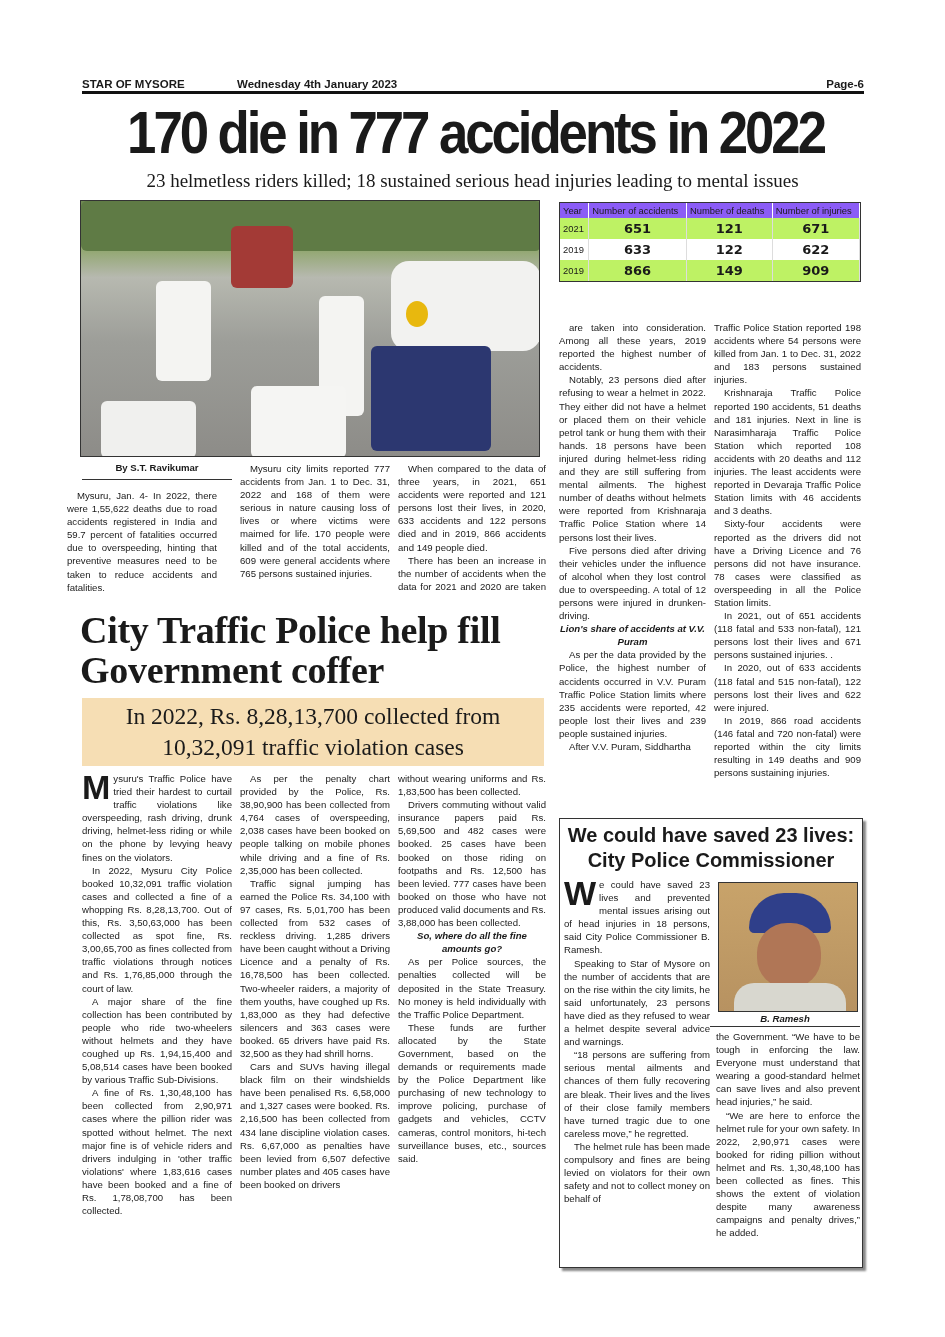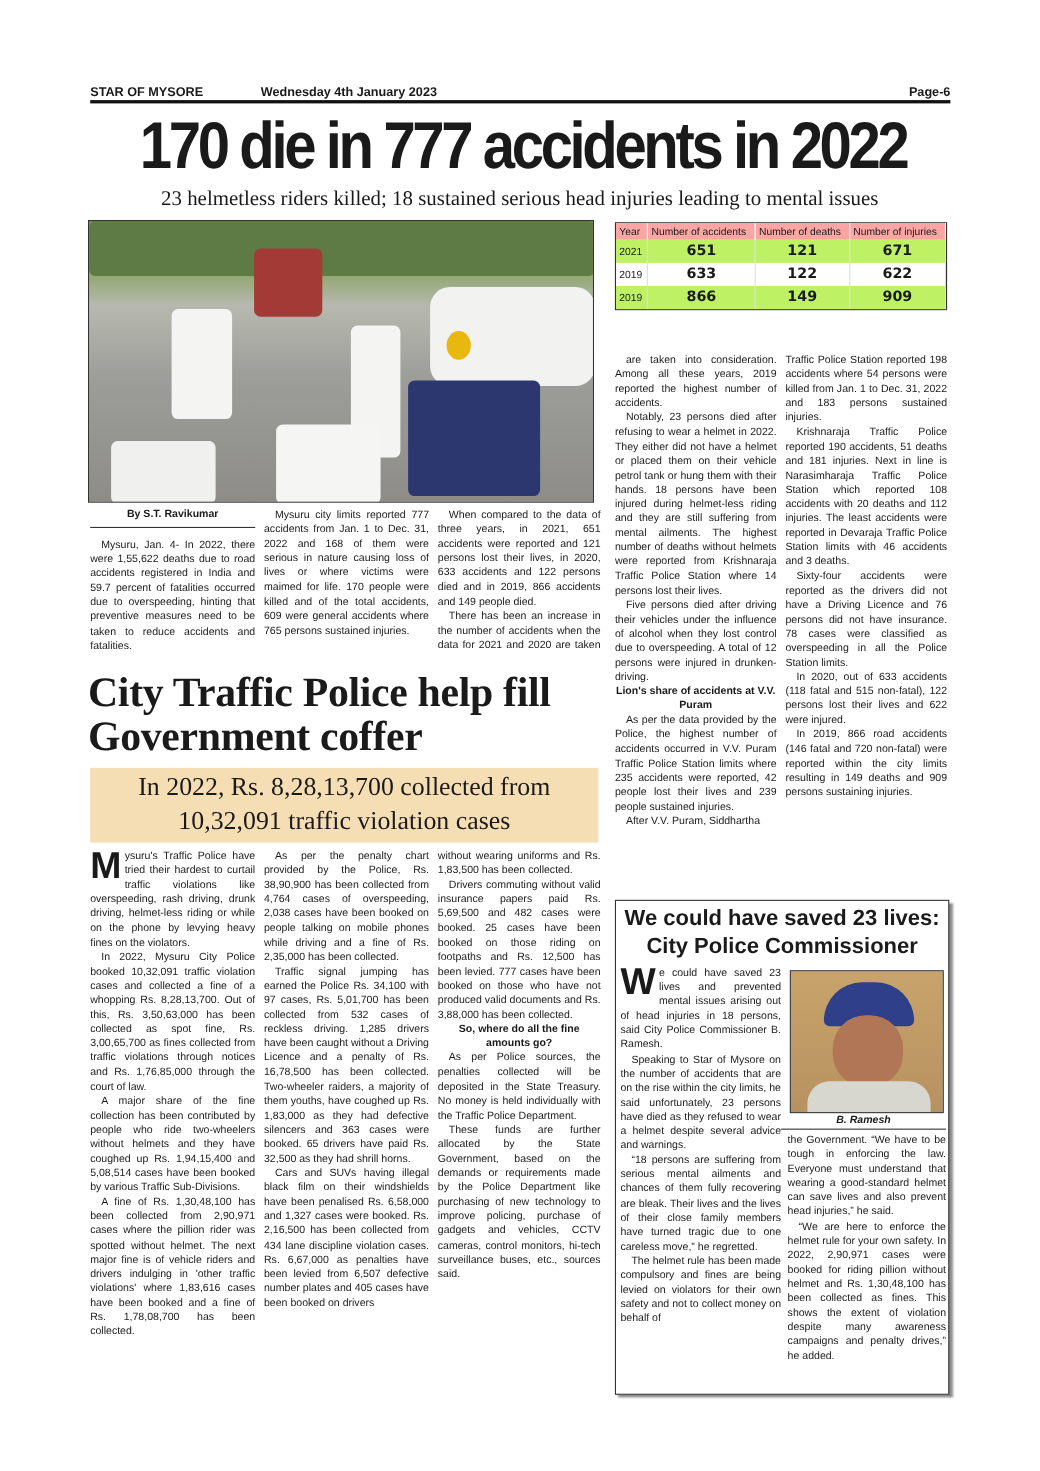--- a/index.html
+++ b/index.html
@@ -8,26 +8,26 @@
   .masthead { left: 82px; top: 78px; width: 782px; height: 16px; font-size: 11.5px; font-weight: bold; border-bottom: 3px solid #111; }
   .masthead .paper { position: absolute; left: 0; top: 0; }
   .masthead .date { position: absolute; left: 155px; top: 0; }
   .masthead .page { position: absolute; right: 0; top: 0; }
   .headline { left: 80px; top: 98px; width: 785px; text-align: center; font-family: "Liberation Sans", sans-serif; font-weight: bold; font-size: 60px; letter-spacing: -3.5px; line-height: 70px; transform: scaleX(0.88); transform-origin: center; white-space: nowrap; }
   .subhead { left: 80px; top: 170px; width: 785px; text-align: center; font-family: "Liberation Serif", serif; font-size: 19px; white-space: nowrap; }
   .photo { left: 80px; top: 200px; width: 460px; height: 257px; background: linear-gradient(180deg,#6f8a52 0%,#8ea56a 18%,#b7b9b0 30%,#9d9e99 55%,#8d8c88 100%); overflow: hidden; border: 1px solid #333; }
   .photo .fig { position: absolute; border-radius: 6px; }
   .col { position: absolute; font-size: 9.6px; line-height: 13.1px; text-align: justify; }
   .col p { text-indent: 10px; }
-  .col .sub { text-align: center; font-weight: bold; text-indent: 0; }
+  .col .sub { text-align: center; font-weight: bold; text-indent: 0; font-style: italic; }
   .byline { left: 82px; top: 462px; width: 150px; text-align: center; font-weight: bold; font-size: 9.6px; padding-bottom: 6px; border-bottom: 1.5px solid #333; }
   .tbl { left: 559px; top: 202px; width: 302px; border: 1.5px solid #333; }
   .tbl .title { font-family: "Liberation Serif", serif; font-size: 15.5px; padding: 2px 4px; border-bottom: 1px solid #555; white-space: nowrap; }
   .tbl table { width: 100%; border-collapse: collapse; font-size: 9.4px; }
-  .tbl th { font-weight: normal; background: #fca5a5; text-align: left; padding: 2px 3px; border-right: 1px solid #fff; white-space: nowrap; }
+  .tbl th { font-weight: normal; background: #8b5cf6; text-align: left; padding: 2px 3px; border-right: 1px solid #fff; white-space: nowrap; }
   .tbl td { padding: 3px 3px; height: 19.5px; border-right: 1px solid #ddd; }
   .tbl td.num { font-weight: bold; font-size: 13px; text-align: center; font-family: "DejaVu Sans", sans-serif; }
   .tbl tr.alt td { background: #bef264; }
   .h2 { left: 80px; top: 610px; width: 468px; font-family: Liberation Serif, serif; font-weight: bold; font-size: 38px; line-height: 40px; letter-spacing: -0.3px; }
   .deck { left: 82px; top: 698px; width: 462px; height: 68px; background: #f6deb4; text-align: center; font-family: "Liberation Serif", serif; font-size: 23.5px; line-height: 31px; padding-top: 3px; }
   .drop { float: left; font-size: 34px; line-height: 28px; font-weight: bold; margin: 1px 3px 0 0; font-family: "Liberation Sans", sans-serif; }
   .box { left: 559px; top: 818px; width: 304px; height: 450px; border: 1.5px solid #333; box-shadow: 3px 3px 2px #888; }
   .box .bh { text-align: center; font-weight: bold; font-size: 20px; line-height: 25px; padding-top: 4px; }
   .portrait { left: 718px; top: 882px; width: 140px; height: 130px; background: linear-gradient(180deg,#c8a36a 0%,#b79261 100%); border: 1px solid #333; overflow: hidden; }
   .caption { left: 710px; top: 1013px; width: 150px; text-align: center; font-weight: bold; font-style: italic; font-size: 9.6px; border-bottom: 1.5px solid #333; padding-bottom: 2px; }
@@ -83,21 +83,21 @@
         <td>2019</td>
         <td class="num">866</td>
         <td class="num">149</td>
         <td class="num">909</td>
       </tr>
     </tbody>
   </table>
 </div>
 
 <div class="abs byline">By S.T. Ravikumar</div>
-<div class="col" style="left:82px;top:489px;width:150px;">
+<div class="col" style="left:67px;top:489px;width:150px;">
   <p>Mysuru, Jan. 4- In 2022, there were 1,55,622 deaths due to road accidents registered in India and 59.7 percent of fatalities occurred due to overspeeding, hinting that preventive measures need to be taken to reduce accidents and fatalities.</p>
 </div>
 <div class="col" style="left:240px;top:462px;width:150px;">
   <p>Mysuru city limits reported 777 accidents from Jan. 1 to Dec. 31, 2022 and 168 of them were serious in nature causing loss of lives or where victims were maimed for life. 170 people were killed and of the total accidents, 609 were general accidents where 765 persons sustained injuries.</p>
 </div>
 <div class="col" style="left:398px;top:462px;width:148px;">
   <p>When compared to the data of three years, in 2021, 651 accidents were reported and 121 persons lost their lives, in 2020, 633 accidents and 122 persons died and in 2019, 866 accidents and 149 people died.</p>
   <p style="height:39px;overflow:hidden;">There has been an increase in the number of accidents when the data for 2021 and 2020 are taken into consideration. Among all these years, 2019 reported the highest number of accidents.</p>
 </div>
 <div class="col" style="left:559px;top:321px;width:147px;">
@@ -105,20 +105,21 @@
   <p>Notably, 23 persons died after refusing to wear a helmet in 2022. They either did not have a helmet or placed them on their vehicle petrol tank or hung them with their hands. 18 persons have been injured during helmet-less riding and they are still suffering from mental ailments. The highest number of deaths without helmets were reported from Krishnaraja Traffic Police Station where 14 persons lost their lives.</p>
   <p>Five persons died after driving their vehicles under the influence of alcohol when they lost control due to overspeeding. A total of 12 persons were injured in drunken-driving.</p>
   <p class="sub">Lion's share of accidents at V.V. Puram</p>
   <p>As per the data provided by the Police, the highest number of accidents occurred in V.V. Puram Traffic Police Station limits where 235 accidents were reported, 42 people lost their lives and 239 people sustained injuries.</p>
   <p>After V.V. Puram, Siddhartha</p>
 </div>
 <div class="col" style="left:714px;top:321px;width:147px;">
   <p style="text-indent:0">Traffic Police Station reported 198 accidents where 54 persons were killed from Jan. 1 to Dec. 31, 2022 and 183 persons sustained injuries.</p>
   <p>Krishnaraja Traffic Police reported 190 accidents, 51 deaths and 181 injuries. Next in line is Narasimharaja Traffic Police Station which reported 108 accidents with 20 deaths and 112 injuries. The least accidents were reported in Devaraja Traffic Police Station limits with 46 accidents and 3 deaths.</p>
   <p>Sixty-four accidents were reported as the drivers did not have a Driving Licence and 76 persons did not have insurance. 78 cases were classified as overspeeding in all the Police Station limits.</p>
+  <p>In 2021, out of 651 accidents (118 fatal and 533 non-fatal), 121 persons lost their lives and 671 persons sustained injuries. .</p>
   <p>In 2020, out of 633 accidents (118 fatal and 515 non-fatal), 122 persons lost their lives and 622 were injured.</p>
   <p>In 2019, 866 road accidents (146 fatal and 720 non-fatal) were reported within the city limits resulting in 149 deaths and 909 persons sustaining injuries.</p>
 </div>
 
 <div class="abs h2">City Traffic Police help fill Government coffer</div>
 <div class="abs deck">In 2022, Rs. 8,28,13,700 collected from 10,32,091 traffic violation cases</div>
 
 <div class="col" style="left:82px;top:772px;width:150px;">
   <p style="text-indent:0"><span class="drop">M</span><span>ysuru's Traffic Police have tried their hardest to curtail traffic violations like overspeeding, rash driving, drunk driving, helmet-less riding or while on the phone by levying heavy fines on the violators.</span></p>
   <p>In 2022, Mysuru City Police booked 10,32,091 traffic violation cases and collected a fine of a whopping Rs. 8,28,13,700. Out of this, Rs. 3,50,63,000 has been collected as spot fine, Rs. 3,00,65,700 as fines collected from traffic violations through notices and Rs. 1,76,85,000 through the court of law.</p>

